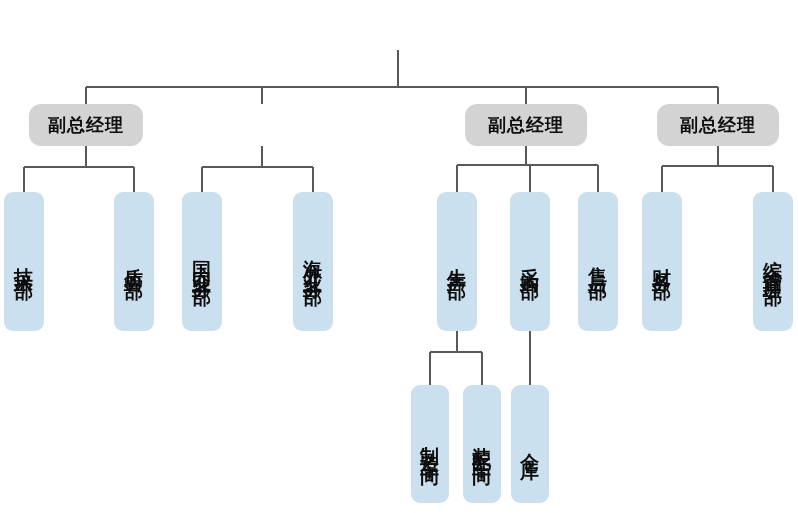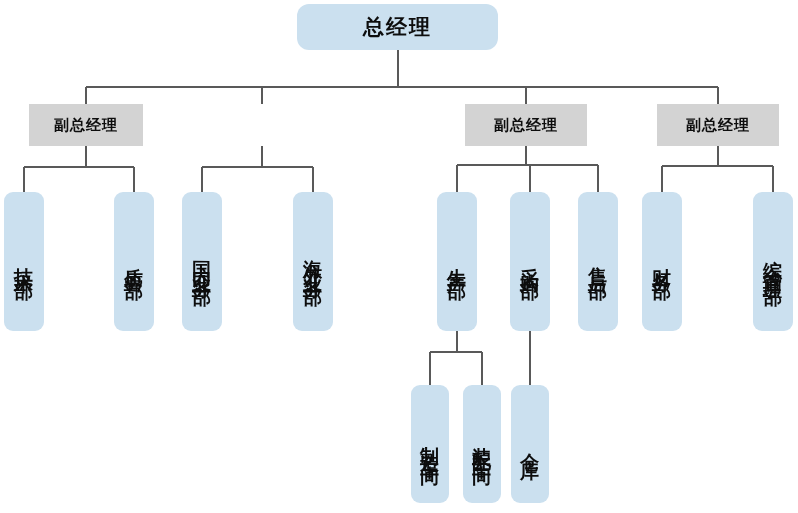--- a/index.html
+++ b/index.html
@@ -23,21 +23,21 @@
     align-items: center;
     justify-content: center;
     box-sizing: border-box;
     color: #0d0d0d;
     font-weight: bold;
     text-align: center;
   }
   .node.fill-blue { background: var(--blue-fill, #cbe0ef); }
   .node.fill-gray { background: var(--gray-fill, #d3d3d3); }
   .node.lvl1 { border-radius: 12px; font-size: 21px; letter-spacing: 2px; }
-  .node.lvl2 { border-radius: 0; font-size: 15px; letter-spacing: 1px; font-family: Liberation Serif, serif; }
+  .node.lvl2 { border-radius: 12px; font-size: 18px; letter-spacing: 1px; font-family: Liberation Serif, serif; }
   .node.vert { border-radius: 9px; font-size: 19px; }
   .node.vert .vtext {
     writing-mode: vertical-rl;
     text-orientation: upright;
     letter-spacing: 0.34em;
     line-height: 1;
   }
 </style>
 </head>
 <body>
@@ -68,21 +68,20 @@
       <line x1="662" y1="166" x2="773" y2="166" stroke="#595959" stroke-width="2"></line>
       <line x1="662" y1="166" x2="662" y2="192" stroke="#595959" stroke-width="2"></line>
       <line x1="773" y1="166" x2="773" y2="192" stroke="#595959" stroke-width="2"></line>
       <line x1="457" y1="331" x2="457" y2="352" stroke="#595959" stroke-width="2"></line>
       <line x1="430" y1="352" x2="482" y2="352" stroke="#595959" stroke-width="2"></line>
       <line x1="430" y1="352" x2="430" y2="385" stroke="#595959" stroke-width="2"></line>
       <line x1="482" y1="352" x2="482" y2="385" stroke="#595959" stroke-width="2"></line>
       <line x1="530" y1="331" x2="530" y2="385" stroke="#595959" stroke-width="2"></line>
     </svg>
 
-  <div class="node lvl1 fill-blue" style="left: 297px; top: 4px; width: 201px; height: 46px; color: rgb(13, 13, 13);">总经理</div>
 
   <div class="node lvl2 fill-gray" style="left: 29px; top: 104px; width: 114px; height: 42px; color: rgb(13, 13, 13);">副总经理</div>
   <div class="node lvl2 fill-gray" style="left: 465px; top: 104px; width: 122px; height: 42px; color: rgb(13, 13, 13);">副总经理</div>
   <div class="node lvl2 fill-gray" style="left: 657px; top: 104px; width: 122px; height: 42px; color: rgb(13, 13, 13);">副总经理</div>
 
   <div class="node vert fill-blue" style="left: 4px; top: 192px; width: 40px; height: 139px; color: rgb(13, 13, 13);">
     <span class="vtext">技术部</span>
   </div>
   <div class="node vert fill-blue" style="left: 114px; top: 192px; width: 40px; height: 139px; color: rgb(13, 13, 13);">
     <span class="vtext">质管部</span>

